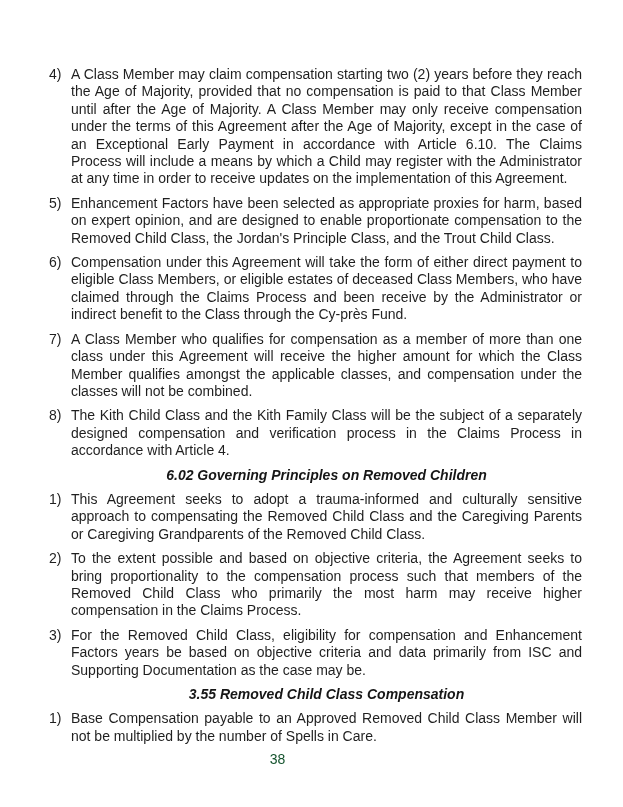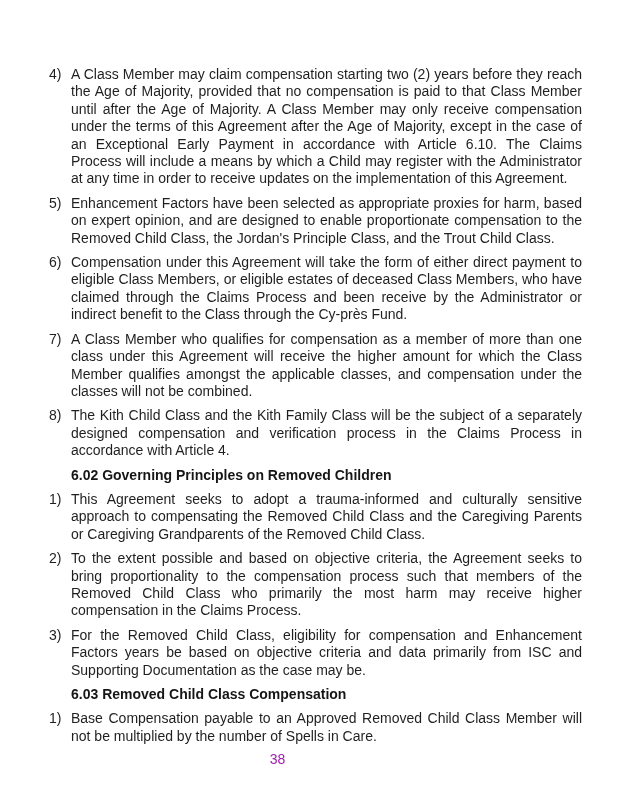--- a/index.html
+++ b/index.html
@@ -41,45 +41,46 @@
     left: 0;
     top: 0;
     width: 22px;
     text-align: left;
   }
   .doc-heading {
     font-size: 14px;
     line-height: 17.4px;
     font-weight: bold;
     margin: 0 0 7px 22px;
-    text-align: left;
+    text-align: center;
     color: #161616;
+    font-style: italic;
   }
   .page-number {
     position: absolute;
     top: 751px;
     left: 0;
     width: 555px;
     text-align: center;
     font-size: 14px;
     line-height: 17.4px;
-    color: #a21caf;
+    color: #14532d;
   }
 </style>
 </head>
 <body>
 
 <div class="doc-page">
   <div class="doc-body">
       <div class="list-item"><span class="marker">4)</span><span>A Class Member may claim compensation starting two (2) years before they reach the Age of Majority, provided that no compensation is paid to that Class Member until after the Age of Majority. A Class Member may only receive compensation under the terms of this Agreement after the Age of Majority, except in the case of an Exceptional Early Payment in accordance with Article 6.10. The Claims Process will include a means by which a Child may register with the Administrator at any time in order to receive updates on the implementation of this Agreement.</span></div>
       <div class="list-item"><span class="marker">5)</span><span>Enhancement Factors have been selected as appropriate proxies for harm, based on expert opinion, and are designed to enable proportionate compensation to the Removed Child Class, the Jordan's Principle Class, and the Trout Child Class.</span></div>
       <div class="list-item"><span class="marker">6)</span><span>Compensation under this Agreement will take the form of either direct payment to eligible Class Members, or eligible estates of deceased Class Members, who have claimed through the Claims Process and been receive by the Administrator or indirect benefit to the Class through the Cy-près Fund.</span></div>
       <div class="list-item"><span class="marker">7)</span><span>A Class Member who qualifies for compensation as a member of more than one class under this Agreement will receive the higher amount for which the Class Member qualifies amongst the applicable classes, and compensation under the classes will not be combined.</span></div>
       <div class="list-item"><span class="marker">8)</span><span>The Kith Child Class and the Kith Family Class will be the subject of a separately designed compensation and verification process in the Claims Process in accordance with Article 4.</span></div>
       <div class="doc-heading">6.02 Governing Principles on Removed Children</div>
       <div class="list-item"><span class="marker">1)</span><span>This Agreement seeks to adopt a trauma-informed and culturally sensitive approach to compensating the Removed Child Class and the Caregiving Parents or Caregiving Grandparents of the Removed Child Class.</span></div>
       <div class="list-item"><span class="marker">2)</span><span>To the extent possible and based on objective criteria, the Agreement seeks to bring proportionality to the compensation process such that members of the Removed Child Class who primarily the most harm may receive higher compensation in the Claims Process.</span></div>
       <div class="list-item"><span class="marker">3)</span><span>For the Removed Child Class, eligibility for compensation and Enhancement Factors years be based on objective criteria and data primarily from ISC and Supporting Documentation as the case may be.</span></div>
-      <div class="doc-heading">6.03 Removed Child Class Compensation</div>
+      <div class="doc-heading">3.55 Removed Child Class Compensation</div>
       <div class="list-item"><span class="marker">1)</span><span>Base Compensation payable to an Approved Removed Child Class Member will not be multiplied by the number of Spells in Care.</span></div>
     </div>
   <div class="page-number">38</div>
 </div>
 
 </body></html>

